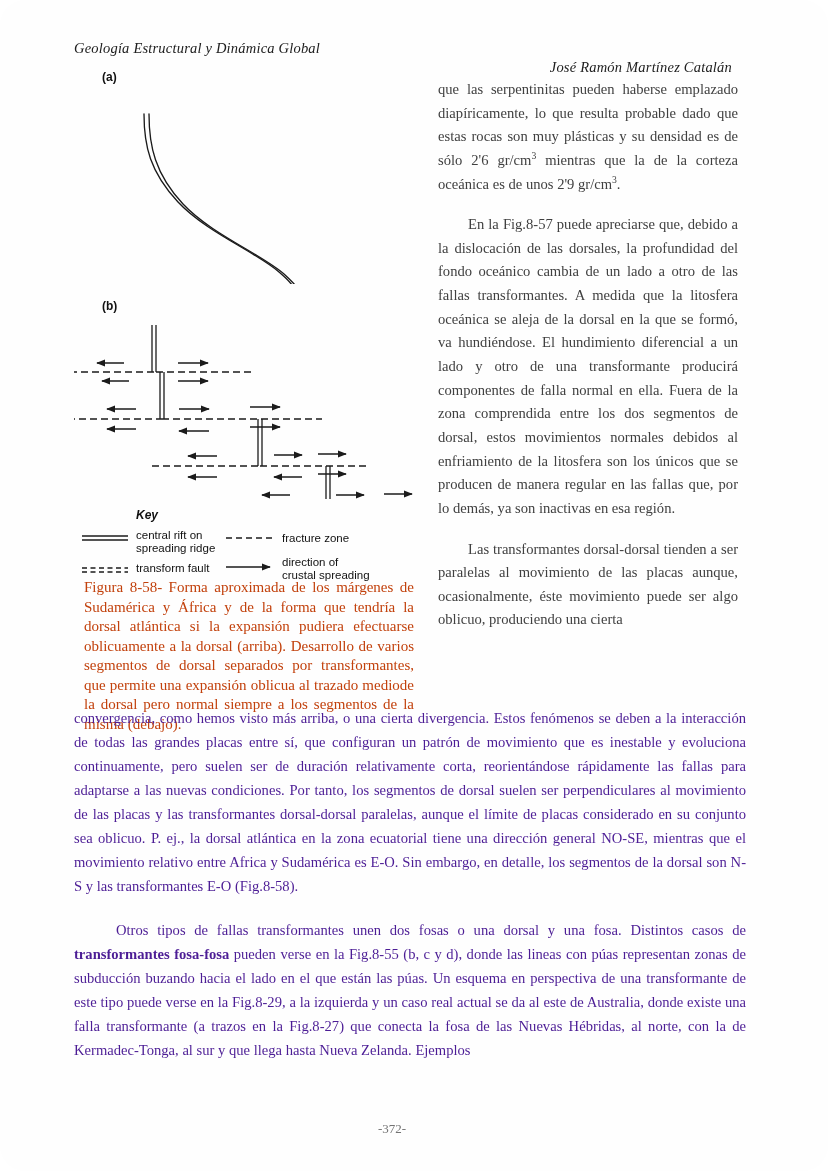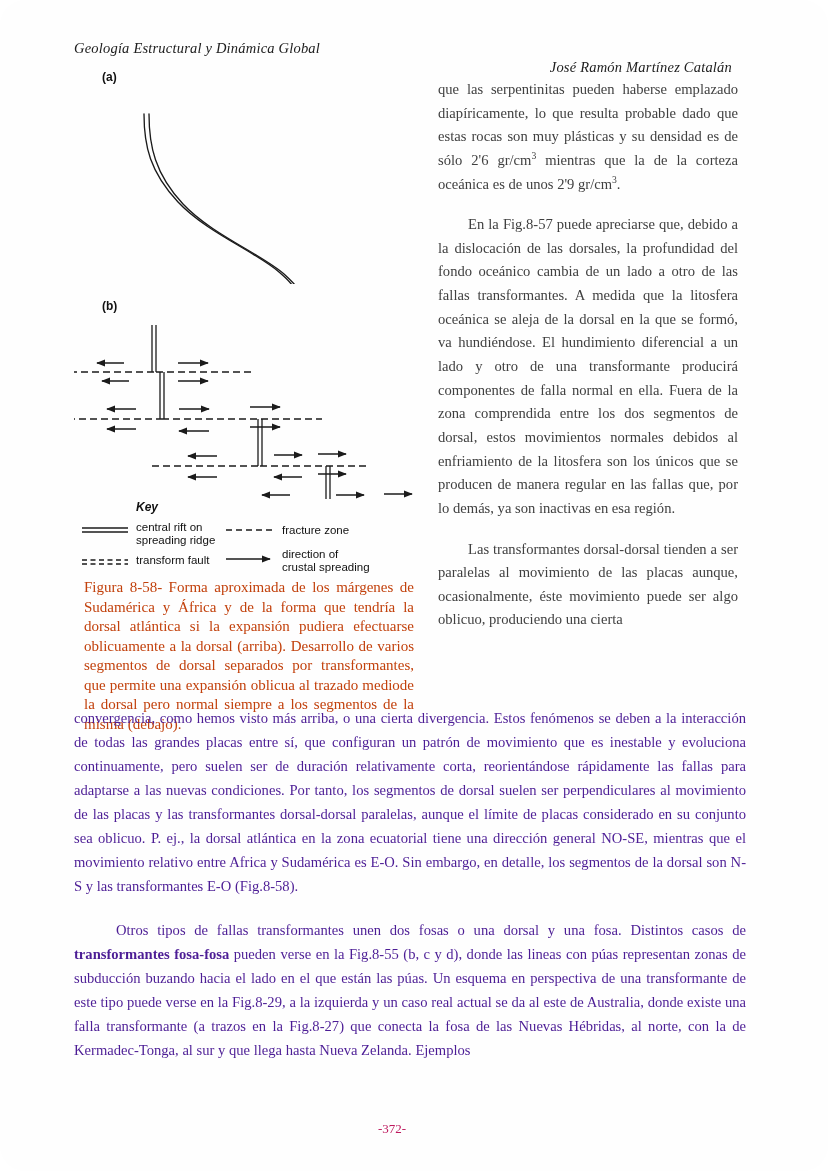--- a/index.html
+++ b/index.html
@@ -54,21 +54,21 @@
   }
   .panel-label {
     font-family: "Liberation Sans", "DejaVu Sans", sans-serif;
     font-weight: bold;
     font-size: 12px;
     color: #111;
     margin-left: 28px;
   }
   .fig-a-wrap { height: 215px; position: relative; }
   .fig-b-wrap { height: 180px; position: relative; margin-top: 6px; }
-  .fig-key-wrap { height: 72px; position: relative; }
+  .fig-key-wrap { height: 72px; position: relative; margin-top: 8px; }
 
   svg { display: block; }
 
   
   .caption {
     position: absolute;
     left: 84px;
     top: 578px;
     width: 330px;
     font-size: 15px;
@@ -110,21 +110,21 @@
   sup { font-size: 0.66em; vertical-align: super; line-height: 0; }
 
   
   .page-number {
     position: absolute;
     bottom: 34px;
     left: 0;
     width: 784px;
     text-align: center;
     font-size: 13px;
-    color: #be185d;
+    color: #737373;
   }
 
   
   .legend-txt {
     font-family: "Liberation Sans", "DejaVu Sans", sans-serif;
     font-size: 11.5px;
     fill: #111;
   }
   .legend-key {
     font-family: "Liberation Sans", "DejaVu Sans", sans-serif;

